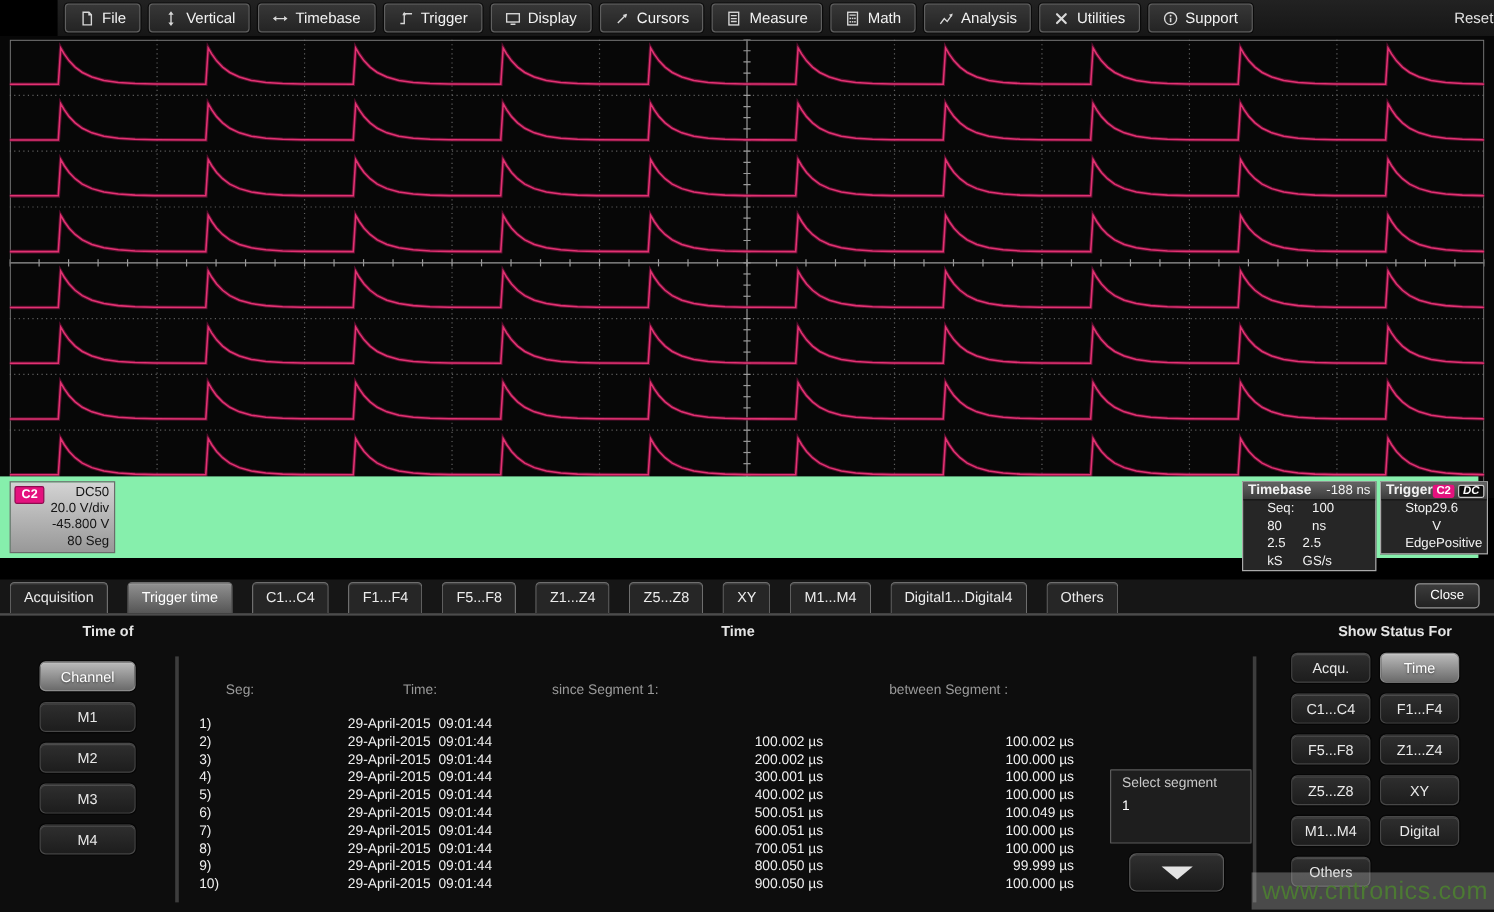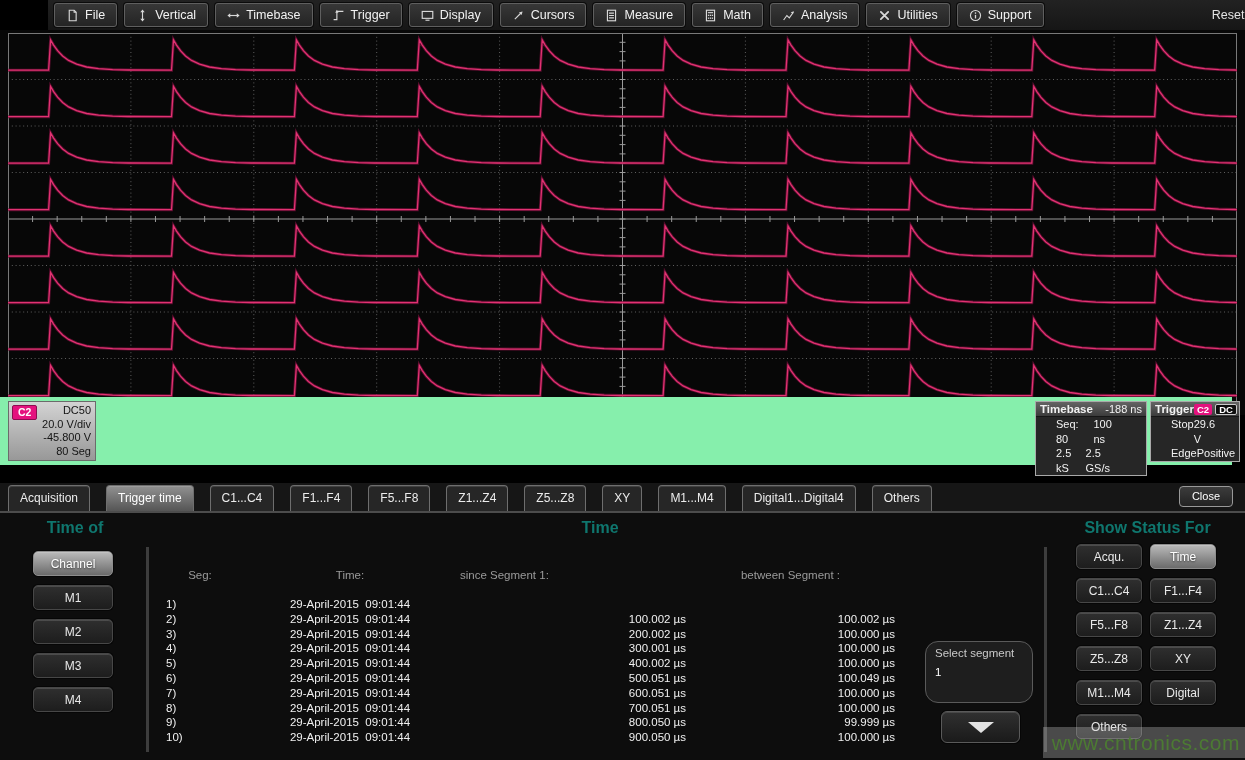--- a/index.html
+++ b/index.html
@@ -40,35 +40,35 @@
   .timebase-box { left:1035px; width:112px; }
   .trigger-box { left:1150px; width:90px; }
   .infobox-header { display:flex; justify-content:space-between; align-items:center;
     padding:1px 4px; background:linear-gradient(#646464,#3b3b3b); border-bottom:1px solid #161616; }
   .infobox-header .hdr-label { font-weight:bold; font-size:11.5px; }
   .infobox-row { display:flex; justify-content:space-between; padding:0 20px; line-height:14.5px; }
   .badges { display:flex; gap:3px; }
   .badge-c2 { background:#e4127e; color:#fff; font-size:9.5px; font-weight:bold;
     padding:0 3px; border-radius:2px; line-height:11px; }
   .badge-dc { background:#0e0e0e; color:#fff; font-size:9.5px; font-weight:bold;
-    padding:0 3px; border-radius:2px; border:1px solid #c9c9c9; line-height:9px; }
+    padding:0 3px; border-radius:2px; border:1px solid #c9c9c9; line-height:9px;font-style:italic; }
 
   
   .dialog { position:absolute; top:483px; left:0; width:1245px; height:277px; background:#0d0d0d; }
   .tabrow { position:relative; height:30px; background:#161616;
     border-bottom:2px solid #4c4c4c; display:flex; align-items:flex-end; gap:4px; padding-left:8px; }
   .tab { padding:5px 11px 6px; background:#262626; border:1px solid #6e6e6e; border-bottom:none;
     border-radius:4px 4px 0 0; color:#ececec; font-size:12px;
     box-shadow:inset 0 1px 0 rgba(255,255,255,.12); cursor:default; white-space:nowrap; }
   .tab.selected { background:linear-gradient(#919191,#555); color:#fff; }
   .close-btn { position:absolute; right:12px; top:3px; padding:3px 12px 4px;
     background:linear-gradient(#3c3c3c,#222); border:1px solid #999; border-radius:4px;
     color:#fff; font-size:11px; }
   .dialog-body { position:relative; height:245px; }
-  .panel-title { position:absolute; font-weight:bold; color:#0f766e; font-size:16px; }
+  .panel-title { position:absolute; font-weight:bold; color:#e5e5e5; font-size:12px;margin-left:15px; }
   #timeof-title { left:0; top:6px; width:150px; text-align:center; }
   #table-title { left:160px; top:6px; width:880px; text-align:center; }
   #status-title { left:1050px; top:6px; width:195px; text-align:center; }
   #timeof-buttons { position:absolute; left:33px; top:38px; width:80px;
     display:flex; flex-direction:column; gap:9px; }
   .btn { height:25px; display:flex; align-items:center; justify-content:center;
     background:linear-gradient(#2f2f2f,#1d1d1d); border:1px solid #474747; border-radius:5px;
     box-shadow:0 0 0 1px #060606, inset 0 1px 0 rgba(255,255,255,.14);
     color:#e9e9e9; font-size:12px; cursor:default; }
   .btn.selected { background:linear-gradient(#bababa,#6b6b6b); color:#fff;
@@ -78,22 +78,22 @@
   .table-wrap { position:absolute; left:160px; top:0; width:880px; height:100%; }
   .thead, .trow { display:grid; grid-template-columns:80px 220px 226px 209px; font-size:11.5px; }
   .thead { position:absolute; top:56px; width:100%; color:#9a9a9a; }
   .thead .c1 { text-align:center; } .thead .c2 { text-align:center; }
   .thead .c3 { text-align:left; } .thead .c4 { text-align:center; }
   .tbody { position:absolute; top:84px; width:100%; }
   .trow { line-height:14.8px; color:#f0f0f0; }
   .trow .c1 { padding-left:6px; }
   .trow .c2 { text-align:center; white-space:pre; }
   .trow .c3 { text-align:right; } .trow .c4 { text-align:right; }
-  .select-box { position:absolute; left:925px; top:128px; width:108px; height:62px;
-    border:1px solid #5a5a5a; border-radius:13px; background:#1e1e1e;
+  .select-box { position:absolute; left:925px; top:128px; width:118px; height:62px;
+    border:1px solid #5a5a5a; border-radius:1px; background:#1e1e1e;
     padding:5px 9px; color:#c9c9c9; font-size:11.5px; line-height:13.5px; }
   .select-box .select-value { color:#fff; margin-top:5px; }
   .down-btn { position:absolute; left:941px; top:198px; width:79px; height:32px;
     background:linear-gradient(#303030,#1a1a1a); border:1px solid #5a5a5a; border-radius:6px;
     box-shadow:0 0 0 1px #060606, inset 0 1px 0 rgba(255,255,255,.12);
     display:flex; align-items:center; justify-content:center; }
   .down-arrow { width:0; height:0; border-left:13px solid transparent;
     border-right:13px solid transparent; border-top:11px solid #e3e3e3; }
   #status-buttons { position:absolute; left:1076px; top:31px; width:146px;
     display:grid; grid-template-columns:66px 66px; column-gap:8px; row-gap:9px; }

